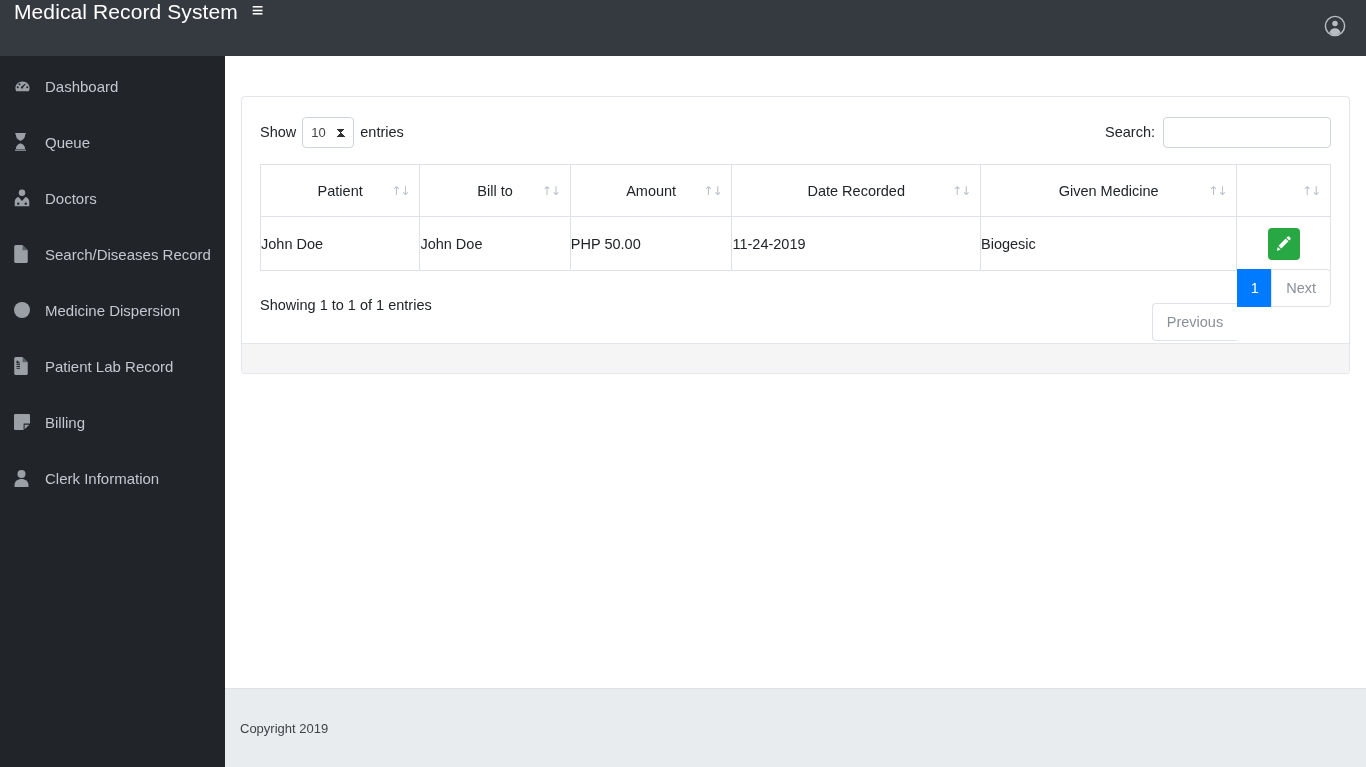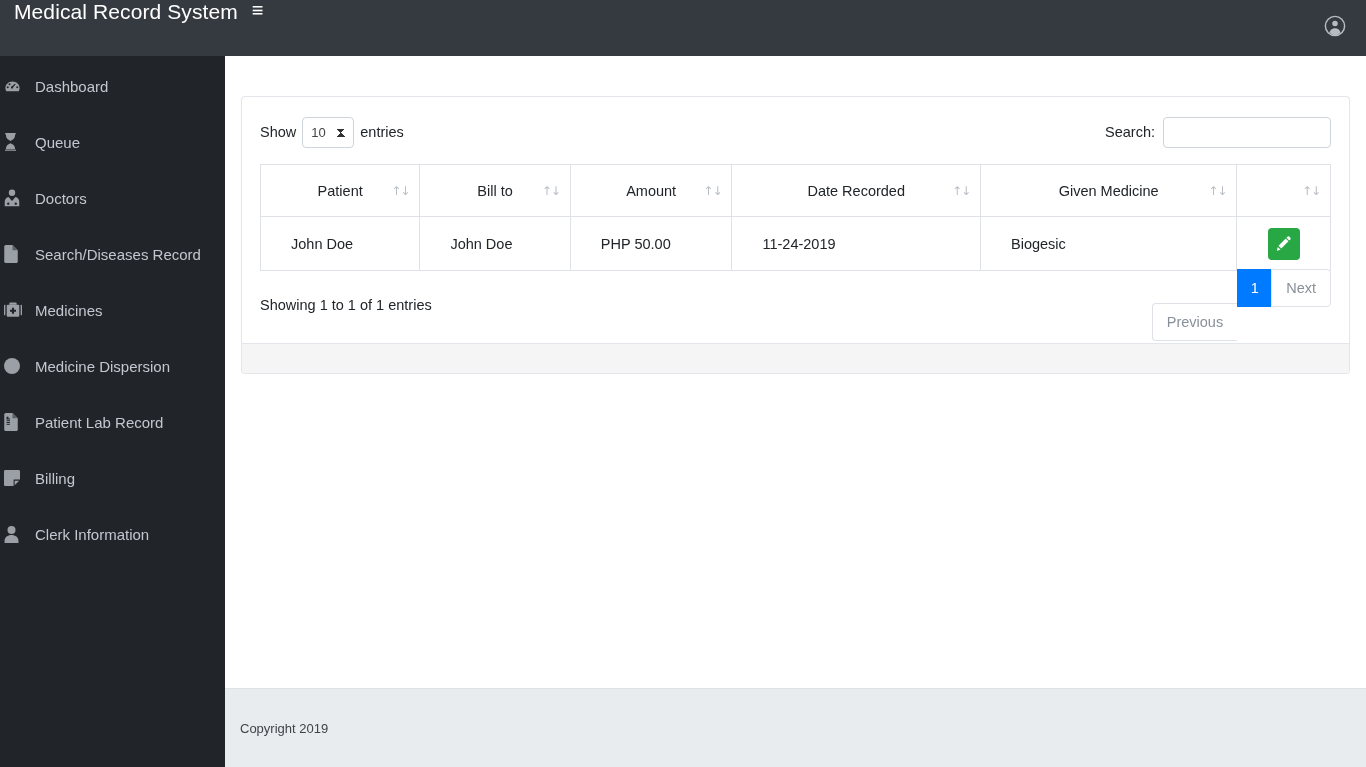--- a/index.html
+++ b/index.html
@@ -46,21 +46,21 @@
   #sidebar {
     position: absolute; top: 56px; left: 0;
     width: 225px; height: 711px;
     background: #212529;
     padding-top: 10px;
     overflow: hidden;
   }
   .nav-item {
     display: flex; align-items: center;
     height: 36px;
-    padding-left: 4px;
+    padding-left: 14px;
     margin-bottom: 20px;
     cursor: pointer;
     text-decoration: none;
   }
   .nav-item:first-child { margin-top: 2px; }
   .nav-icon {
     width: 22px; min-width: 22px;
     display: flex; align-items: center; justify-content: flex-start;
     margin-right: 9px;
   }
@@ -193,21 +193,21 @@
     transform: translateY(-50%);
     font-size: 12px;
     color: #b9bfc7;
     letter-spacing: -1px;
     font-family: "DejaVu Sans", sans-serif;
   }
   table.dt td {
     height: 54px;
     font-size: 14.5px;
     color: #212529;
-    padding: 0 30px;
+    padding: 0 0;
     vertical-align: middle;
     background: #ffffff;
   }
   td.action-cell { text-align: center; padding: 0; }
   .btn-edit {
     display: inline-flex; align-items: center; justify-content: center;
     width: 32px; height: 32px;
     background: #28a745;
     border: none; border-radius: 4px;
     cursor: pointer;
@@ -312,32 +312,20 @@
   <div class="nav-item">
     <span class="nav-icon">
       <svg width="14" height="18" viewBox="0 0 18 24">
         <path d="M2 0h9l7 7v15a2 2 0 0 1-2 2H2a2 2 0 0 1-2-2V2a2 2 0 0 1 2-2z"></path>
         <path d="M11 0l7 7h-7z" fill="#5a6067"></path>
       </svg>
     </span>
     <span class="nav-label">Search/Diseases Record</span>
   </div>
 
-  <div class="nav-item">
-    <span class="nav-icon">
-      <svg width="18" height="16" viewBox="0 0 24 20">
-        <rect x="0" y="3" width="1.8" height="14" rx=".6"></rect>
-        <rect x="22.2" y="3" width="1.8" height="14" rx=".6"></rect>
-        <path d="M8.5 0h7a1.4 1.4 0 0 1 1.4 1.4V3h-9.8V1.4A1.4 1.4 0 0 1 8.5 0z"></path>
-        <rect x="3.6" y="3" width="16.8" height="16" rx="1.6"></rect>
-        <path d="M10.6 7h2.8v2.6H16v2.8h-2.6V15h-2.8v-2.6H8V9.6h2.6z" fill="#212529"></path>
-      </svg>
-    </span>
-    <span class="nav-label">Medicines</span>
-  </div>
 
 
   <div class="nav-item">
     <span class="nav-icon">
       <svg width="16" height="16" viewBox="0 0 16 16">
           <circle cx="8" cy="8" r="8"></circle>
         </svg>
     </span>
     <span class="nav-label">Medicine Dispersion</span>
   </div>

